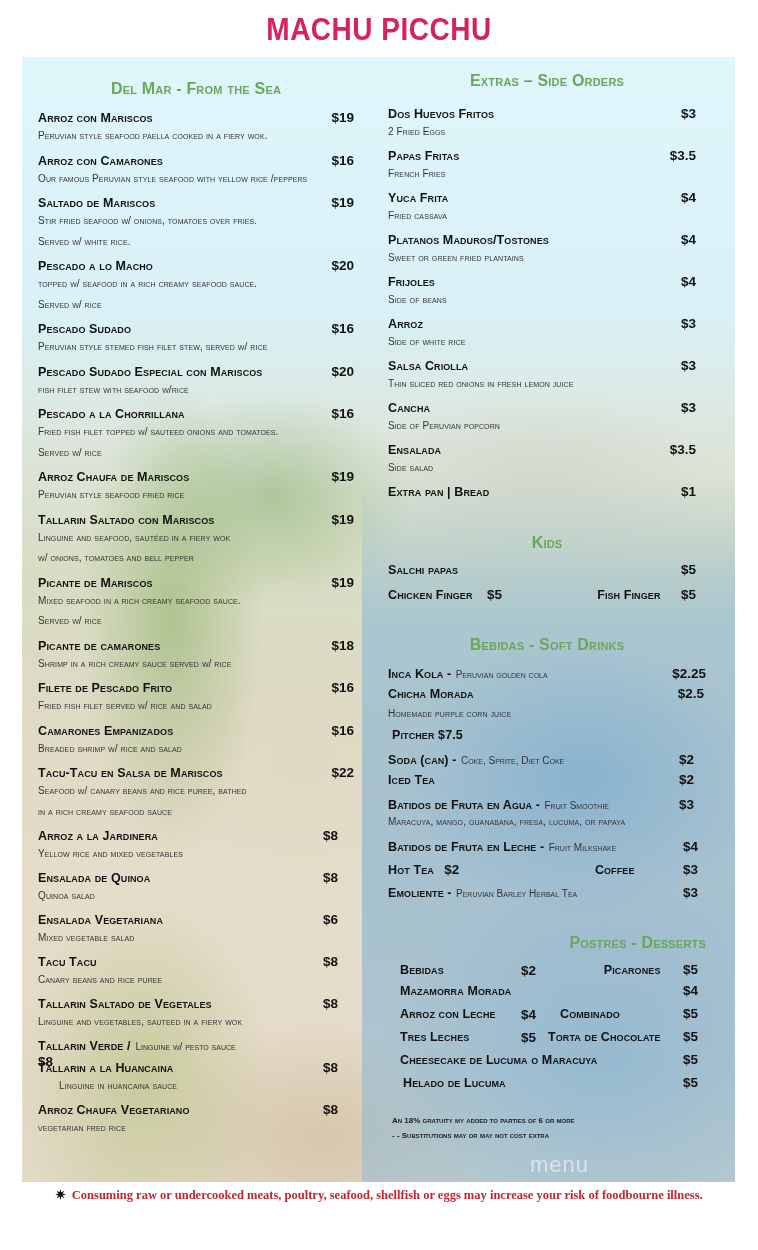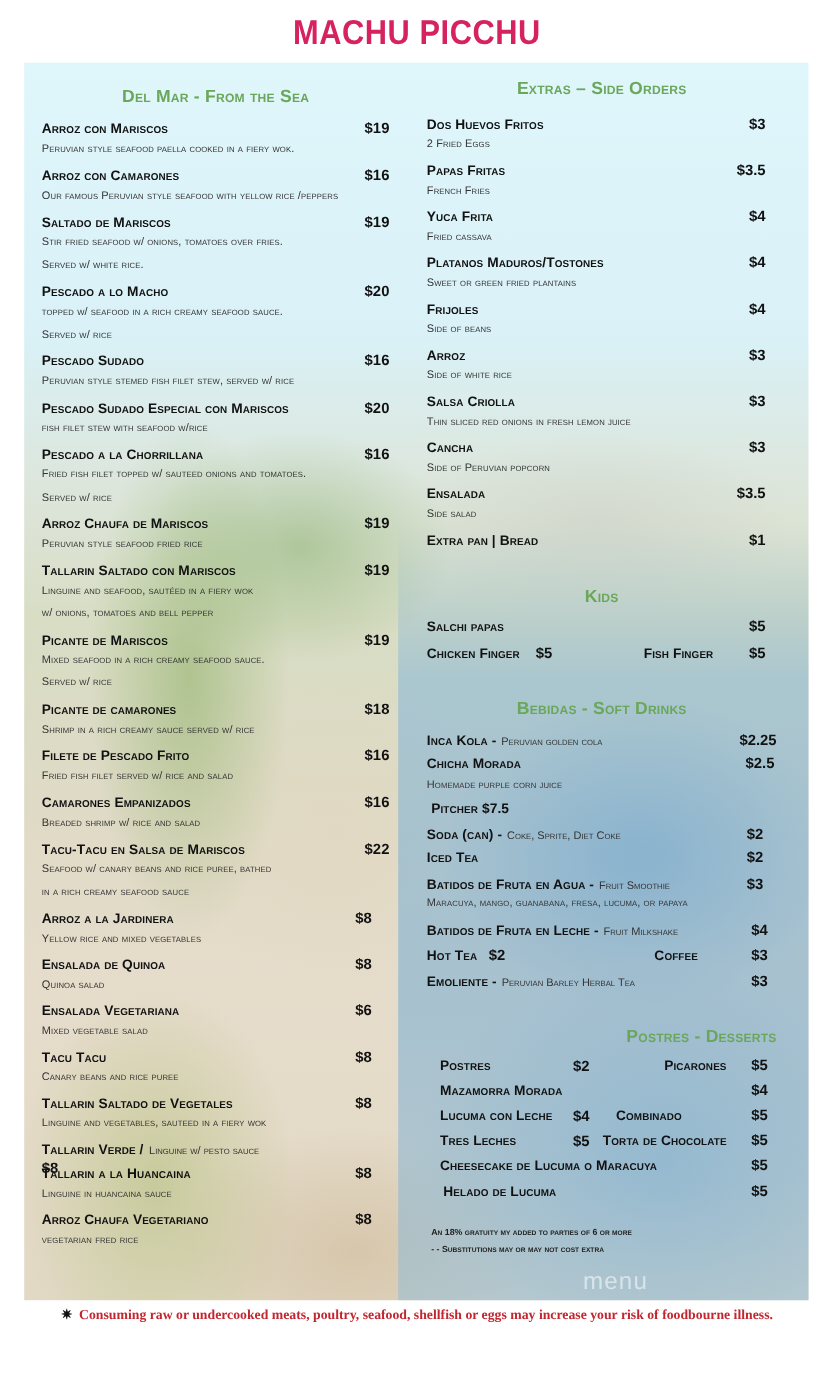--- a/index.html
+++ b/index.html
@@ -147,21 +147,21 @@
       </div>
       <div class="desc" style="height: 20px;">Linguine and vegetables, sauteed in a fiery wok</div>
       <div class="row" style="height: 22px; flex-direction: column;">
         <span><span class="name">Tallarin Verde /</span><span class="inline-desc" style="margin-left: 5px;">Linguine w/ pesto sauce</span></span>
         <span class="price" style="margin-right: 16px;">$8</span>
       </div>
       <div class="row" style="height: 22px;">
         <span><span class="name">Tallarin a la Huancaina</span></span>
         <span class="price" style="margin-right: 16px;">$8</span>
       </div>
-      <div class="desc" style="height: 20px;">Linguine in huancaina sauce</div>
+      <div class="desc" style="height: 20px; margin-left: 21px;">Linguine in huancaina sauce</div>
       <div class="row" style="height: 22px;">
         <span><span class="name">Arroz Chaufa Vegetariano</span></span>
         <span class="price" style="margin-right: 16px;">$8</span>
       </div>
       <div class="desc" style="height: 20px;">vegetarian fred rice</div>
     </div>
 </div>
 
 <div class="col col-right">
   <div class="section-title" style="margin-bottom:14px;">Extras – Side Orders</div>
@@ -218,21 +218,21 @@
     </div>
 
   <div class="section-title" style="margin:30px 0 10px 0;">Kids</div>
   <div class="row" style="height:23px;">
     <span class="name">Salchi papas</span>
     <span class="price" style="margin-right:10px;">$5</span>
   </div>
   <div class="row" style="height:23px;">
     <span><span class="name">Chicken Finger</span>
       <span class="price" style="margin-left:10px;">$5</span></span>
-    <span><span class="name" style="margin-right:28px;">Fish Finger</span>
+    <span><span class="name" style="margin-right:16px;">Fish Finger</span>
       <span class="price" style="margin-right:10px;">$5</span></span>
   </div>
 
   <div class="section-title" style="margin:28px 0 10px 0;">Bebidas - Soft Drinks</div>
   <div class="row" style="height:22px;">
     <span><span class="name">Inca Kola -</span>
       <span class="inline-desc">Peruvian golden cola</span></span>
     <span class="price">$2.25</span>
   </div>
   <div class="row" style="height:22px;">
@@ -270,33 +270,33 @@
   <div class="row" style="height:23px;">
     <span><span class="name">Emoliente -</span>
       <span class="inline-desc">Peruvian Barley Herbal Tea</span></span>
     <span class="price" style="margin-right:8px;">$3</span>
   </div>
 
   <div class="section-title" style="margin:28px 0 8px 0;text-align:right;">Postres - Desserts</div>
   <div style="padding-left:12px; padding-right:8px;">
     <div class="row" style="height:23px;">
       <span style="display:flex; width:136px; justify-content:space-between;">
-          <span class="name">Postres</span>
+          <span class="name">Bebidas</span>
         <span class="price">$2</span>
         </span>
       <span><span class="name" style="margin-right:18px;">Picarones</span>
         <span class="price">$5</span></span>
     </div>
     <div class="row" style="height:23px;">
       <span class="name">Mazamorra Morada</span>
       <span class="price">$4</span>
     </div>
     <div class="row" style="height:23px;">
       <span style="display:flex; width:136px; justify-content:space-between;">
-          <span class="name">Lucuma con Leche</span>
+          <span class="name">Arroz con Leche</span>
         <span class="price">$4</span>
         </span>
       <span style="flex:1; padding-left:24px;" class="name">Combinado</span>
       <span class="price">$5</span>
     </div>
     <div class="row" style="height:23px;">
       <span style="display:flex; width:136px; justify-content:space-between;">
           <span class="name">Tres Leches</span>
         <span class="price">$5</span>
         </span>

